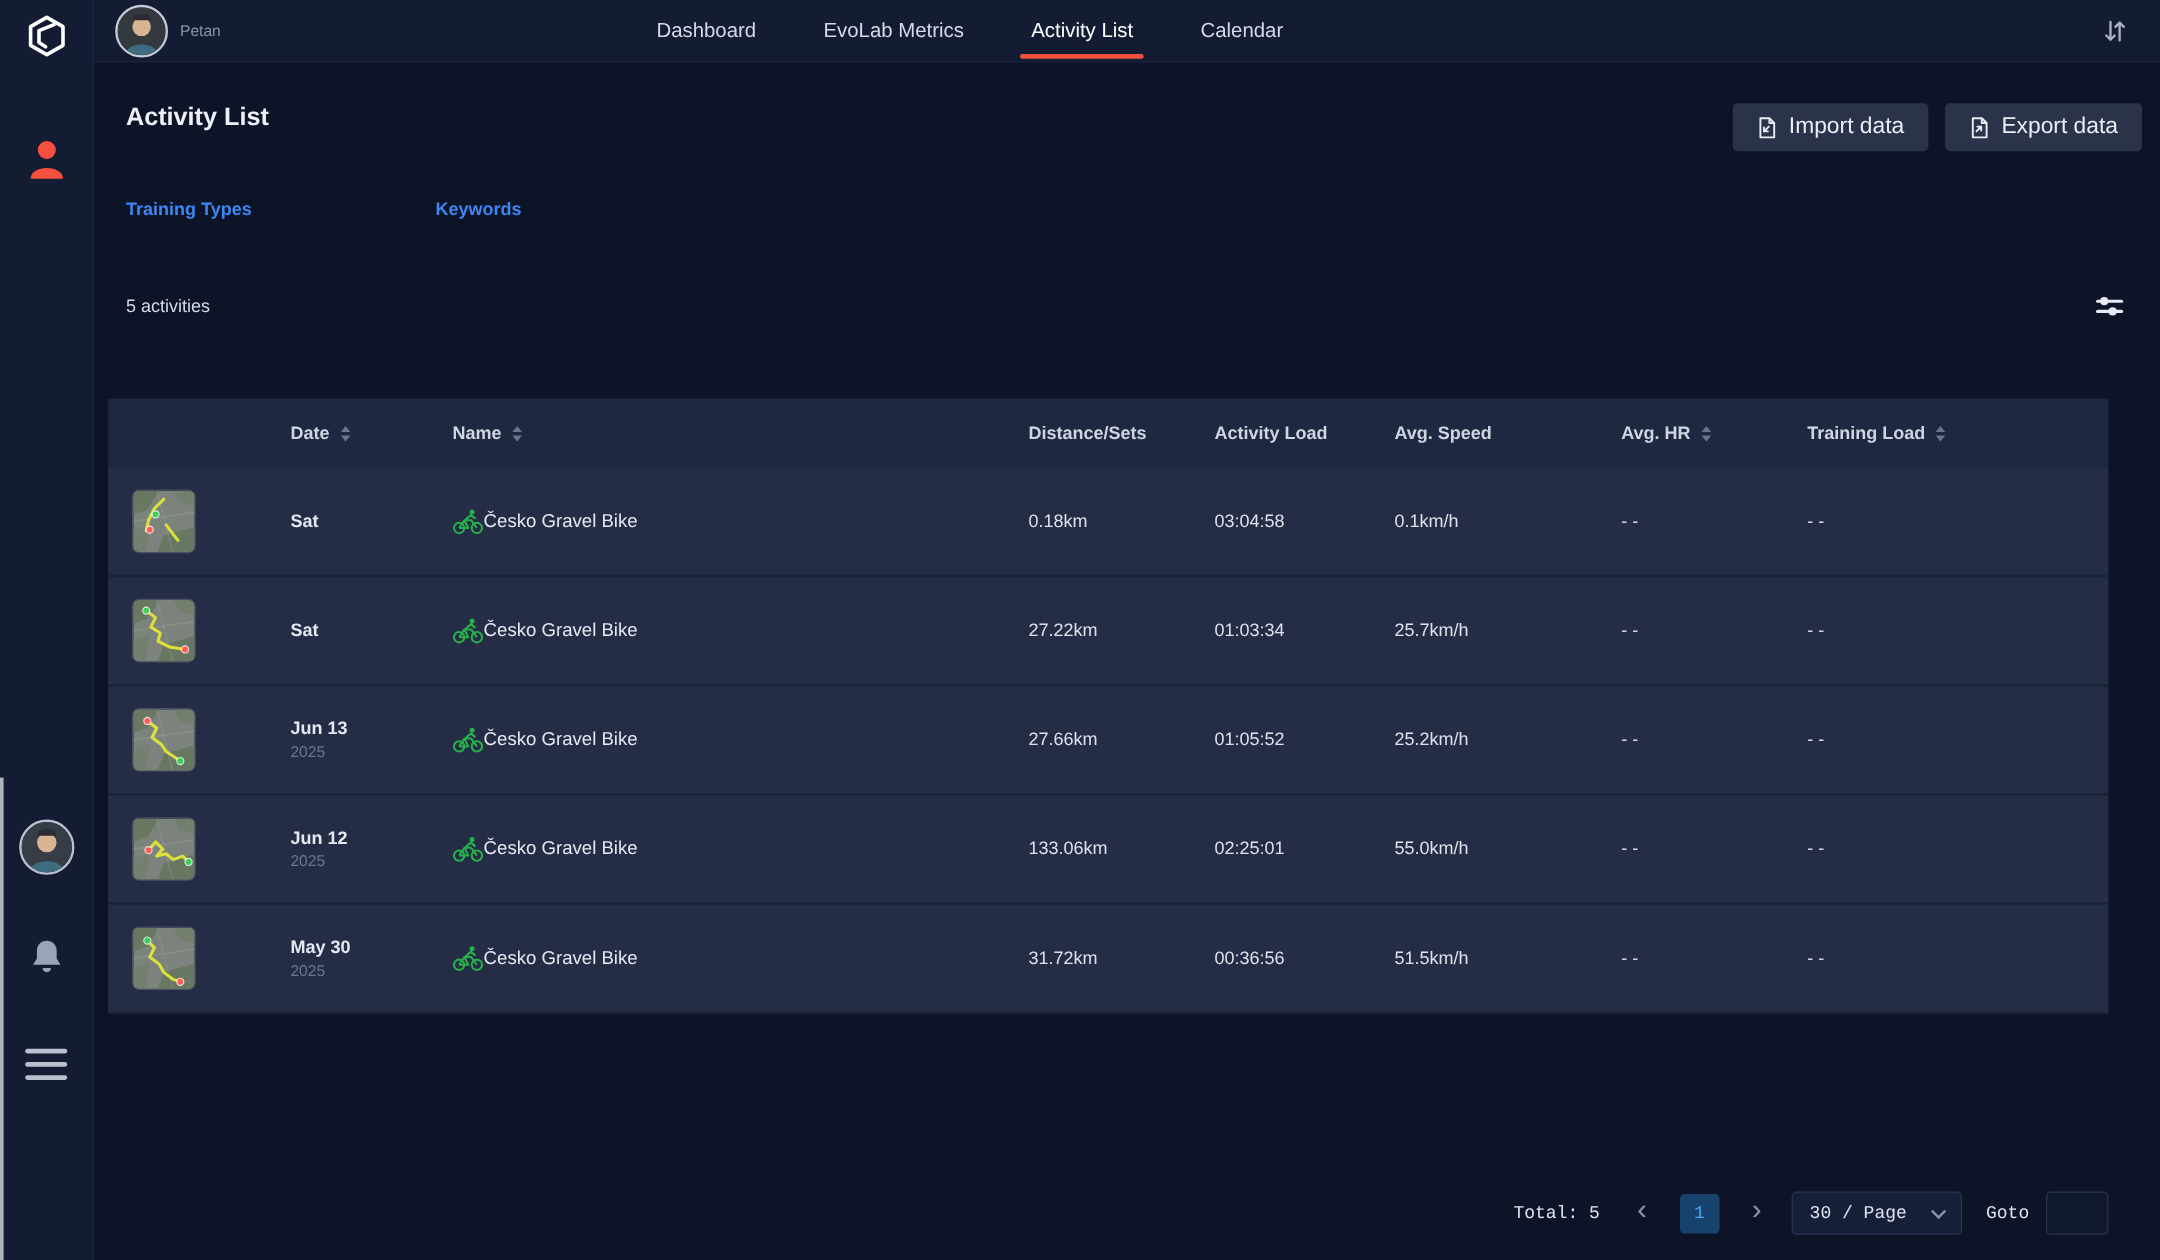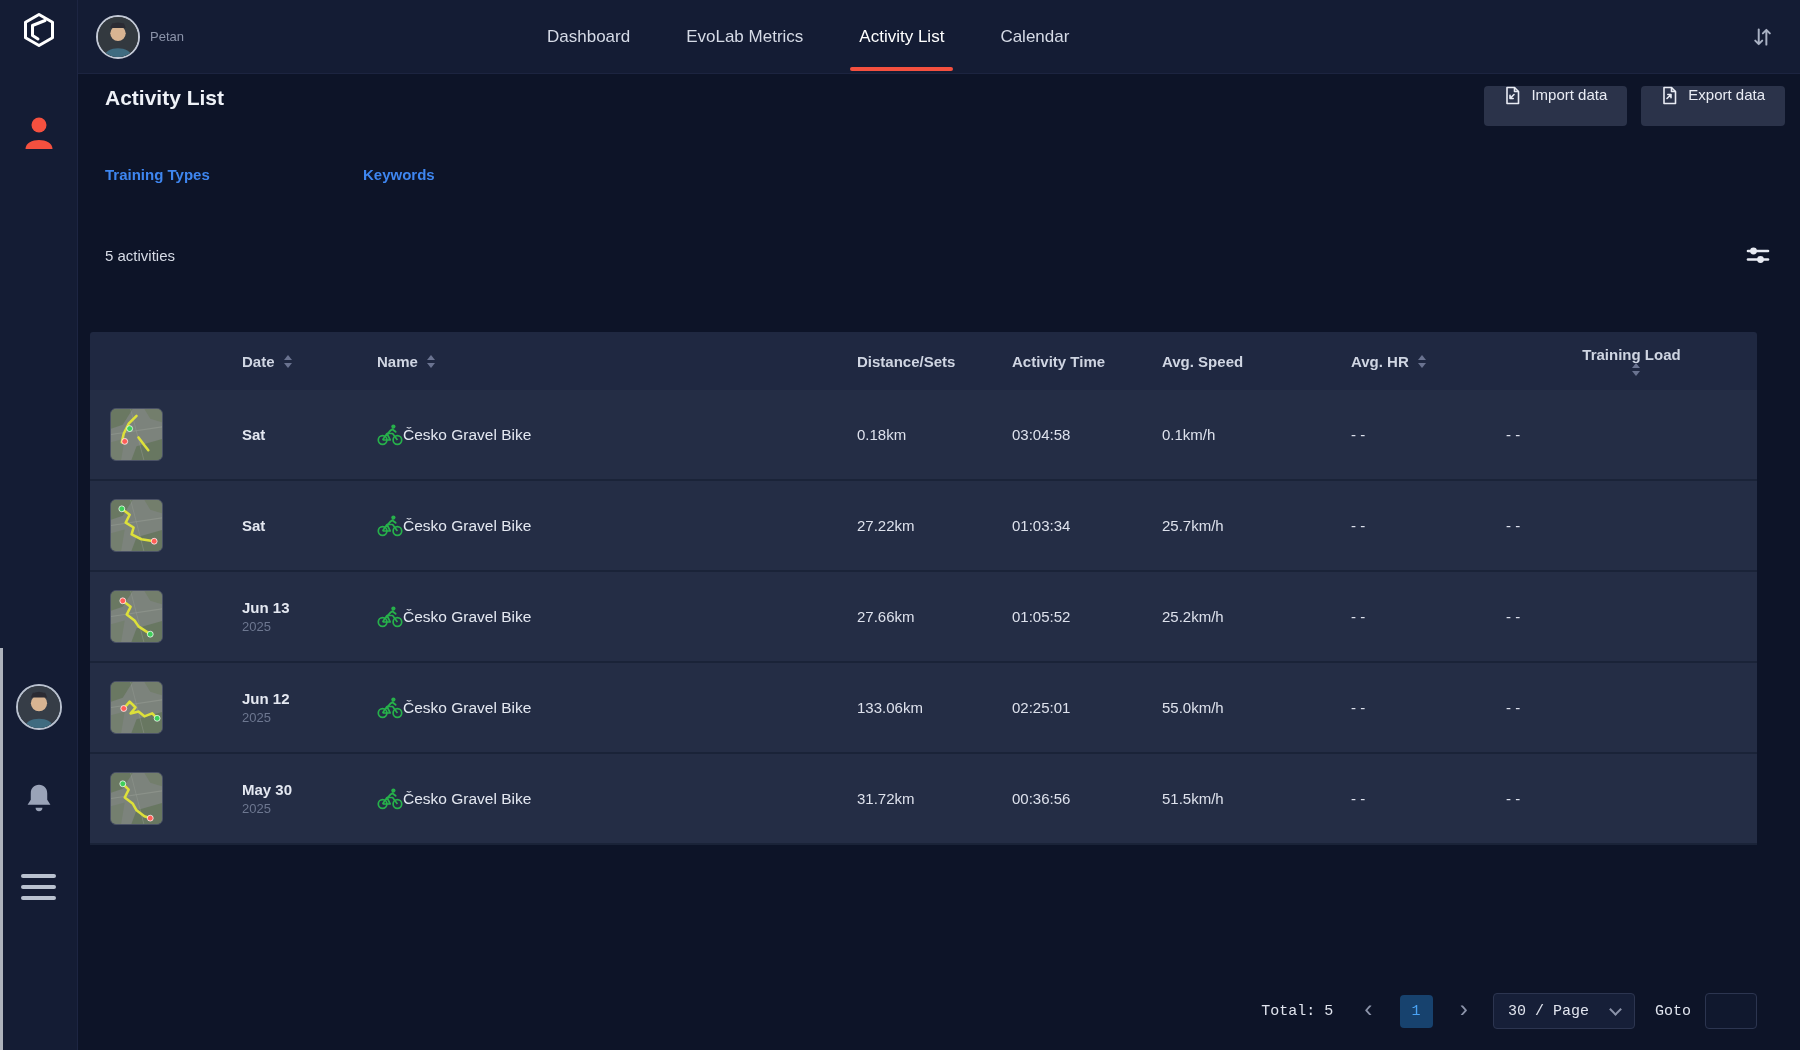--- a/index.html
+++ b/index.html
@@ -21,43 +21,43 @@
   .person-red { margin-top: 52px; cursor: pointer; }
   .sidebar-bottom { margin-top: auto; display: flex; flex-direction: column; align-items: center; margin-bottom: 150px; }
   .side-avatar { width: 46px; height: 46px; border-radius: 50%; overflow: hidden; border: 2px solid #b9c1cf; cursor: pointer; background:#2e3542; }
   .bell-wrap { margin-top: 52px; cursor: pointer; }
   .burger { margin-top: 56px; display: flex; flex-direction: column; gap: 7px; cursor: pointer; }
   .burger i { display: block; width: 35px; height: 4px; background: #b9c1cf; border-radius: 2px; }
   .edge-strip { position: absolute; left: 0; top: 648px; bottom: 0; width: 3px; background: #e2e6ea; opacity: .75; z-index: 11; }
 
   
   .topbar {
-    position: absolute; left: 78px; right: 0; top: 0; height: 74px;
+    position: absolute; left: 78px; right: 0; top: 0; height: 52px;
     background: #141c34; border-bottom: 1px solid #1c2440;
     display: flex; align-items: center; z-index: 9;
   }
   .user-chip { display: flex; align-items: center; margin-left: 18px; cursor: pointer; }
   .top-avatar { width: 44px; height: 44px; border-radius: 50%; overflow: hidden; border: 2px solid #c3c9d6; background:#33393f; }
   .user-name { font-size: 13px; color: #8b93a9; margin-left: 10px; }
   .tabs { position: absolute; left: 469px; top: 0; bottom: 0; display: flex; gap: 56px; align-items: stretch; }
   .tab { display: flex; align-items: center; font-size: 17px; color: #d5dae6; cursor: pointer; position: relative; }
   .tab.active { color: #ffffff; font-weight: 500; }
   .tab.active .underline {
     position: absolute; left: -9px; right: -9px; bottom: 2px; height: 4px;
     background: #f4503f; border-radius: 3px;
   }
   .top-sort { margin-left: auto; margin-right: 26px; cursor: pointer; display:flex; align-items:center; }
 
   
   .page-title { position: absolute; left: 105px; top: 86px; font-size: 21px; font-weight: 700; color: #eef1f7; z-index: 2; }
   .actions { position: absolute; top: 86px; right: 15px; display: flex; gap: 14px; z-index: 2; }
   .btn {
     height: 40px; background: #2b334a; border: none; border-radius: 4px;
-    color: #e9ecf4; font-size: 15px; font-family: inherit;
-    display: flex; align-items: flex-start; gap: 10px; padding: 0 20px; cursor: pointer;
+    color: #e9ecf4; font-size: 19px; font-family: inherit;
+    display: flex; align-items: center; gap: 10px; padding: 0 20px; cursor: pointer;
   }
 
   
   .filters { position: absolute; left: 105px; right: 15px; top: 166px; display: flex; z-index: 2; }
   .fgroup { display: flex; flex-direction: column; }
   .flabel { font-size: 15px; font-weight: 600; color: #3e86f0; margin-bottom: 13px; }
   .control {
     height: 38px; background: #131b31; border: 1px solid #2c3550; border-radius: 4px;
     display: flex; align-items: center; font-size: 15px; color: #e6e9f2;
   }
@@ -102,21 +102,21 @@
   .sort .down { border-top: 5px solid #6a7390; }
   .trow { height: 91px; background: #242d45; border-bottom: 2px solid #1a2338; cursor: pointer; }
   .cell { padding-left: 12px; font-size: 15px; color: #dde1ec; }
   .c-thumb { padding-left: 20px; }
   .thumb { width: 53px; height: 53px; border-radius: 6px; overflow: hidden; border: 1px solid rgba(255,255,255,.18); }
   .thumb svg { display: block; }
   .c-date .dmain { display: block; font-weight: 700; color: #e4e8f1; }
   .c-date .dyear { display: block; font-size: 13px; color: #6d7790; margin-top: 3px; }
   .c-name { display: flex; align-items: center; font-size: 15.5px; color: #e4e8f1; }
   .c-hr { padding-left: 21px; }
-  .c-load { padding-left: 16px; flex-direction: column; }
+  .c-load { padding-left: 16px; }
 
   
   .pagination { position: absolute; right: 43px; top: 993px; display: flex; align-items: center; z-index: 2; font-family: Liberation Mono, monospace; }
   .pg-total { font-size: 15px; color: #e0e4ee; margin-right: 22px; }
   .pg-arrow { color: #8b93a9; font-size: 24px; line-height: 1; padding: 0 6px; cursor: pointer; user-select: none; }
   .pg-page {
     width: 33px; height: 33px; background: #17426e; border-radius: 4px; margin: 0 18px;
     color: #4aa3f5; font-size: 15px; display: flex; align-items: center; justify-content: center; cursor: pointer;
   }
   .pg-size {
@@ -262,21 +262,21 @@
       <span>Name</span>
       <span class="sort">
           <i class="up"></i>
           <i class="down"></i>
         </span>
     </div>
     <div class="th">
         <span>Distance/Sets</span>
       </div>
     <div class="th">
-        <span>Activity Time</span>
+        <span>Activity Load</span>
       </div>
     <div class="th">
         <span>Avg. Speed</span>
       </div>
     <div class="th sortable c-hr">
       <span>Avg. HR</span>
       <span class="sort">
           <i class="up"></i>
           <i class="down"></i>
         </span>

